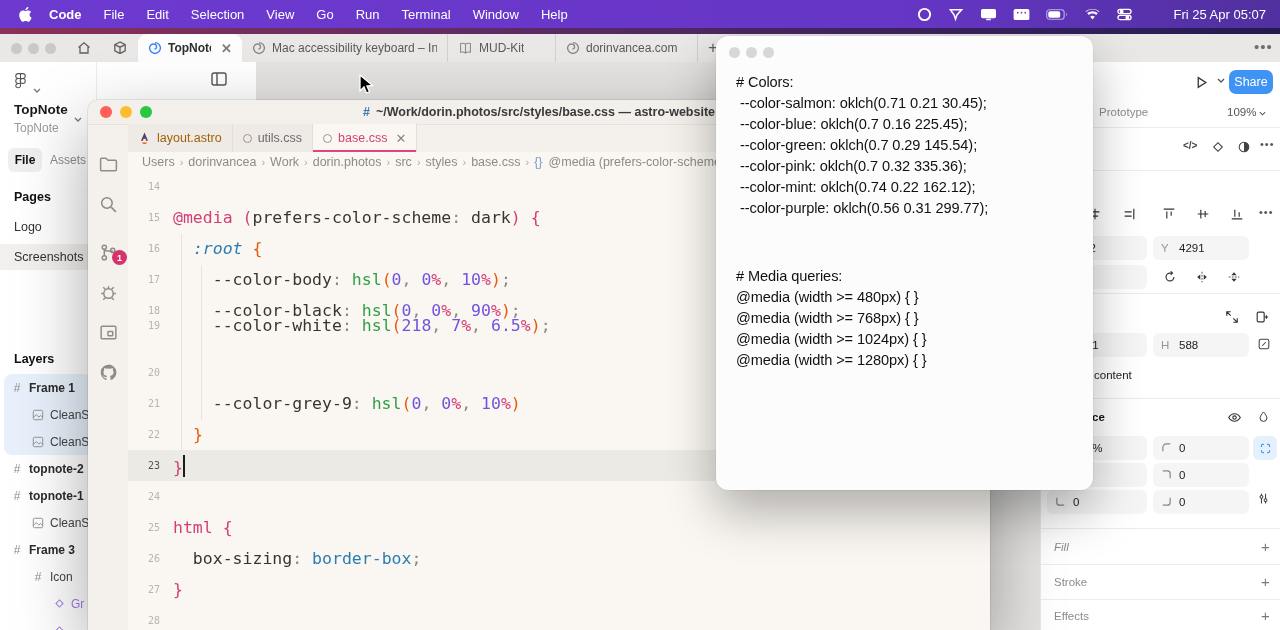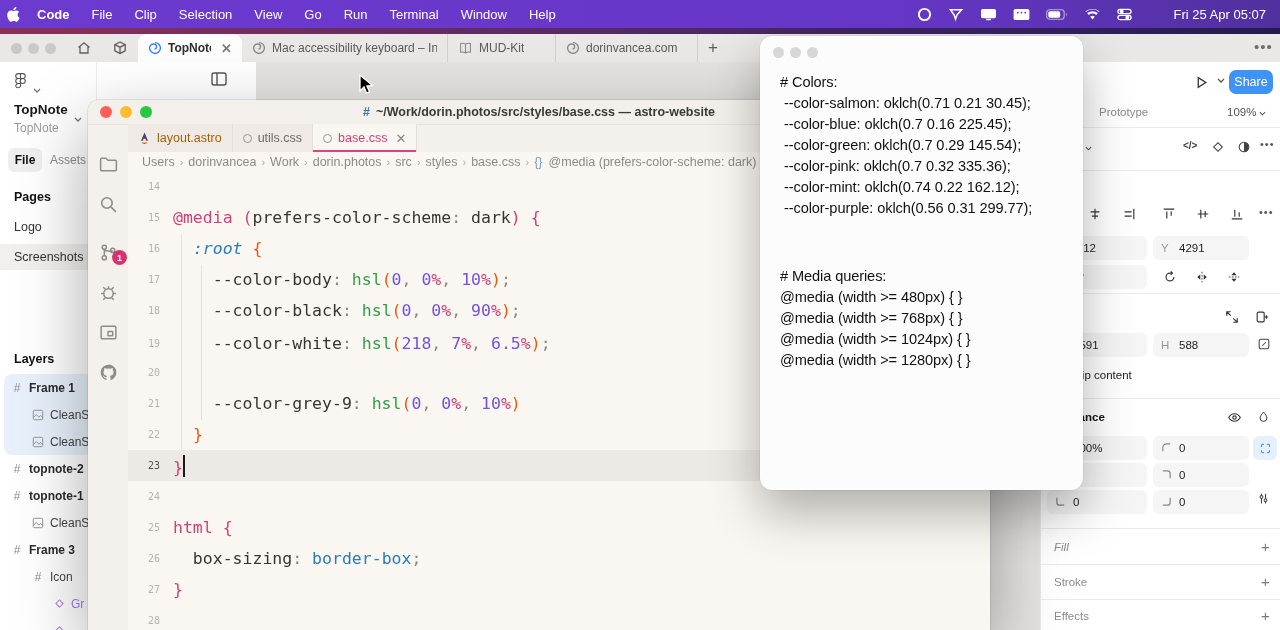--- a/index.html
+++ b/index.html
@@ -1,20 +1,20 @@
 <!DOCTYPE html>
 <html><head>
 <meta charset="utf-8">
 <style>
   html,body{margin:0;padding:0;}
   #root{position:relative;width:1280px;height:630px;overflow:hidden;font-family:"Liberation Sans",sans-serif;background:#e4e3e2;-webkit-font-smoothing:antialiased;}
   .abs{position:absolute;}
   
   .menubar{left:0;top:0;width:1280px;height:28px;background:linear-gradient(90deg,#6d3ad0 0%,#6636c6 70%,#50309e 100%);display:flex;align-items:center;color:#fff;font-size:13px;z-index:50;}
-  .mb-left{display:flex;align-items:center;gap:0;padding-left:0;}
+  .mb-left{display:flex;align-items:center;gap:0;padding-left:12px;}
   .mb-apple{width:26px;display:flex;justify-content:center;}
   .mb-app{font-weight:bold;padding:0 11px;}
   .mb-item{padding:0 11px;}
   .mb-right{margin-left:auto;display:flex;align-items:center;gap:16px;padding-right:14px;}
   .mb-right svg{display:block;}
   .mb-clock{font-size:13px;padding-left:26px;}
   .wallstrip{left:0;top:28px;width:1280px;height:6px;background:linear-gradient(90deg,#8a3157,#5c2b66 40%,#31215f 85%,#241a4e);z-index:1;}
   
   .browserbar{left:0;top:34px;width:1280px;height:28px;background:#e9e8e6;border-bottom:1px solid #d5d4d2;z-index:2;}
   .bdot{width:11px;height:11px;border-radius:50%;background:#c9c9c7;top:9px;}
@@ -72,21 +72,21 @@
   .cline{position:absolute;left:0;width:862px;height:31px;display:flex;align-items:center;}
   .cline.hl{background:#eceae4;}
   .gut{position:absolute;left:0;width:32px;text-align:right;color:#b8b3ac;font-size:10px;}
   .ctx{position:absolute;left:45px;white-space:pre;}
   .gut.cur{color:#57524b;}
   .tk-k{color:#d23f76;} .tk-o{color:#e8590c;} .tk-b{color:#2b7cb3;} .tk-bi{color:#2b7cb3;font-style:italic;}
   .tk-f{color:#2f9e44;} .tk-n{color:#7452e0;} .tk-pc{color:#d23f76;} .tk-g{color:#8d8781;} .tk-t{color:#3a342e;}
   .caret{display:inline-block;width:2px;height:22px;background:#1b1b1b;vertical-align:-4px;}
   .iguide{position:absolute;width:1px;background:#e7e2db;}
   
-  .note{left:760px;top:36px;width:323px;height:454px;background:#fcfcfc;border-radius:12px;box-shadow:0 22px 50px rgba(0,0,0,.30),0 0 0 .5px rgba(0,0,0,.08);z-index:6;}
+  .note{left:716px;top:36px;width:377px;height:454px;background:#fcfcfc;border-radius:12px;box-shadow:0 22px 50px rgba(0,0,0,.30),0 0 0 .5px rgba(0,0,0,.08);z-index:6;}
   .ndot{width:11px;height:11px;border-radius:50%;background:#d7d7d7;top:11px;}
   .ntext{position:absolute;left:20px;font-size:14.6px;color:#111;letter-spacing:-.1px;}
   .ntext div{height:21px;line-height:21px;white-space:pre;}
   .cursor-svg{z-index:9;}
 </style>
 </head>
 <body>
 
 <div id="root">
 
@@ -570,21 +570,21 @@
             <span class="ctx"><span class="tk-t">  </span><span class="tk-bi">:root</span><span class="tk-t"> </span><span class="tk-o">{</span></span>
           </div>
           <div class="cline" style="top: 92px;">
             <span class="gut">17</span>
             <span class="ctx"><span class="tk-t">    --color-body</span><span class="tk-g">: </span><span class="tk-f">hsl</span><span class="tk-o">(</span><span class="tk-n">0</span><span class="tk-g">, </span><span class="tk-n">0</span><span class="tk-pc">%</span><span class="tk-g">, </span><span class="tk-n">10</span><span class="tk-pc">%</span><span class="tk-o">)</span><span class="tk-g">;</span></span>
           </div>
           <div class="cline" style="top: 123px;">
             <span class="gut">18</span>
             <span class="ctx"><span class="tk-t">    --color-black</span><span class="tk-g">: </span><span class="tk-f">hsl</span><span class="tk-o">(</span><span class="tk-n">0</span><span class="tk-g">, </span><span class="tk-n">0</span><span class="tk-pc">%</span><span class="tk-g">, </span><span class="tk-n">90</span><span class="tk-pc">%</span><span class="tk-o">)</span><span class="tk-g">;</span></span>
           </div>
-          <div class="cline" style="top: 156px;">
+          <div class="cline" style="top: 138px;">
             <span class="gut">19</span>
             <span class="ctx"><span class="tk-t">    --color-white</span><span class="tk-g">: </span><span class="tk-f">hsl</span><span class="tk-o">(</span><span class="tk-n">218</span><span class="tk-g">, </span><span class="tk-n">7</span><span class="tk-pc">%</span><span class="tk-g">, </span><span class="tk-n">6.5</span><span class="tk-pc">%</span><span class="tk-o">)</span><span class="tk-g">;</span></span>
           </div>
           <div class="cline" style="top: 185px;">
             <span class="gut">20</span>
             <span class="ctx"></span>
           </div>
           <div class="cline" style="top: 216px;">
             <span class="gut">21</span>
             <span class="ctx"><span class="tk-t">    --color-grey-9</span><span class="tk-g">: </span><span class="tk-f">hsl</span><span class="tk-o">(</span><span class="tk-n">0</span><span class="tk-g">, </span><span class="tk-n">0</span><span class="tk-pc">%</span><span class="tk-g">, </span><span class="tk-n">10</span><span class="tk-pc">%</span><span class="tk-o">)</span></span>
@@ -646,21 +646,21 @@
   <div class="abs menubar">
     <div class="mb-left">
       <span class="mb-apple">
         <svg width="13" height="15" viewBox="0 0 14 16" fill="#fff">
             <path d="M11.3 8.4c0-2 1.7-3 1.8-3.1-1-1.4-2.5-1.6-3-1.6-1.3-.1-2.5.7-3.1.7-.6 0-1.6-.7-2.7-.7C2.9 3.7 1.6 4.5.9 5.8c-1.4 2.4-.4 6 1 8 .7 1 1.5 2.1 2.6 2 1-.1 1.4-.7 2.7-.7s1.6.7 2.7.7c1.1 0 1.8-1 2.5-2 .8-1.2 1.1-2.3 1.1-2.4-.1 0-2.2-.8-2.2-3zM9.2 2.2c.6-.7 1-1.6.9-2.2-.9 0-1.9.6-2.5 1.3-.5.6-1 1.6-.9 2.2 1 .1 2-.6 2.5-1.3z"></path>
           </svg>
       </span>
       <span class="mb-app">Code</span>
       <span id="menu-items" style="display:flex;">
           <span class="mb-item">File</span>
-          <span class="mb-item">Clip</span>
+          <span class="mb-item">Edit</span>
           <span class="mb-item">Selection</span>
           <span class="mb-item">View</span>
           <span class="mb-item">Go</span>
           <span class="mb-item">Run</span>
           <span class="mb-item">Terminal</span>
           <span class="mb-item">Window</span>
           <span class="mb-item">Help</span>
         </span>
     </div>
     <div class="mb-right">

